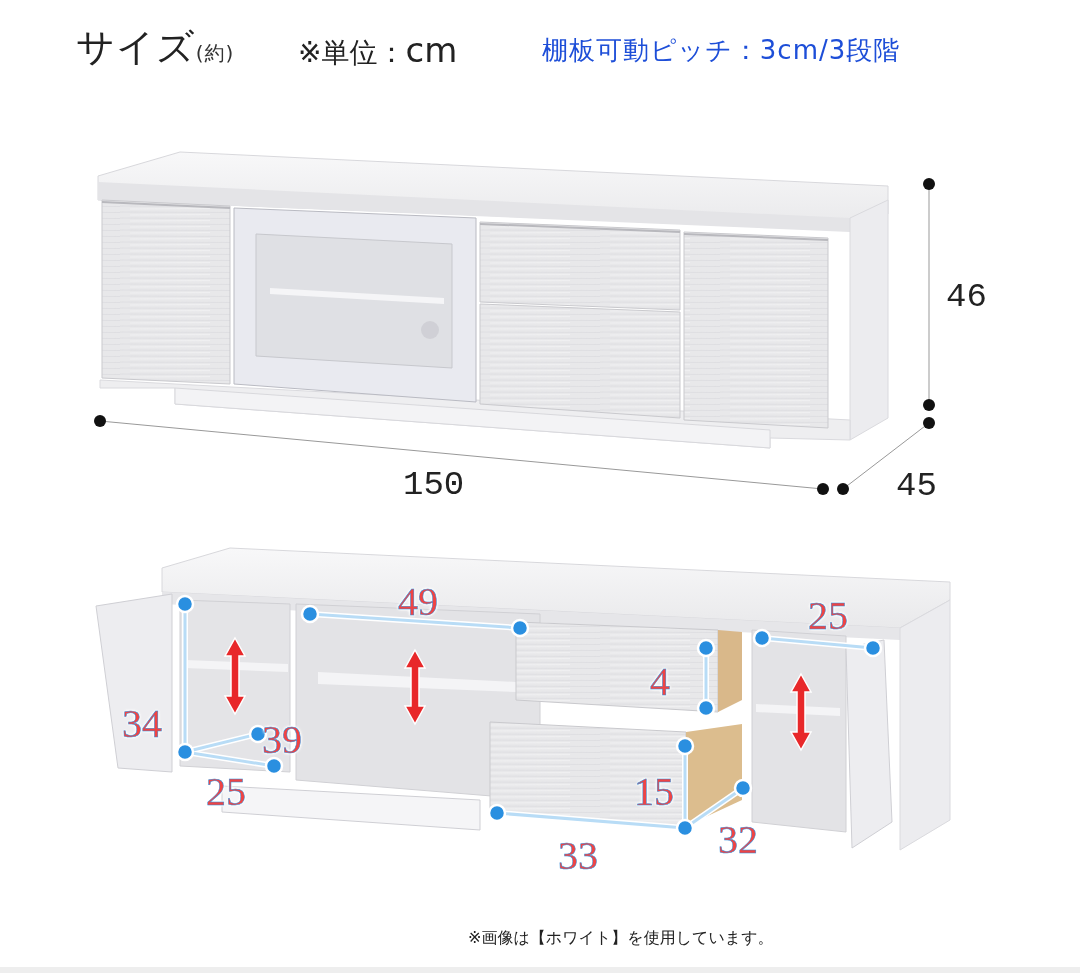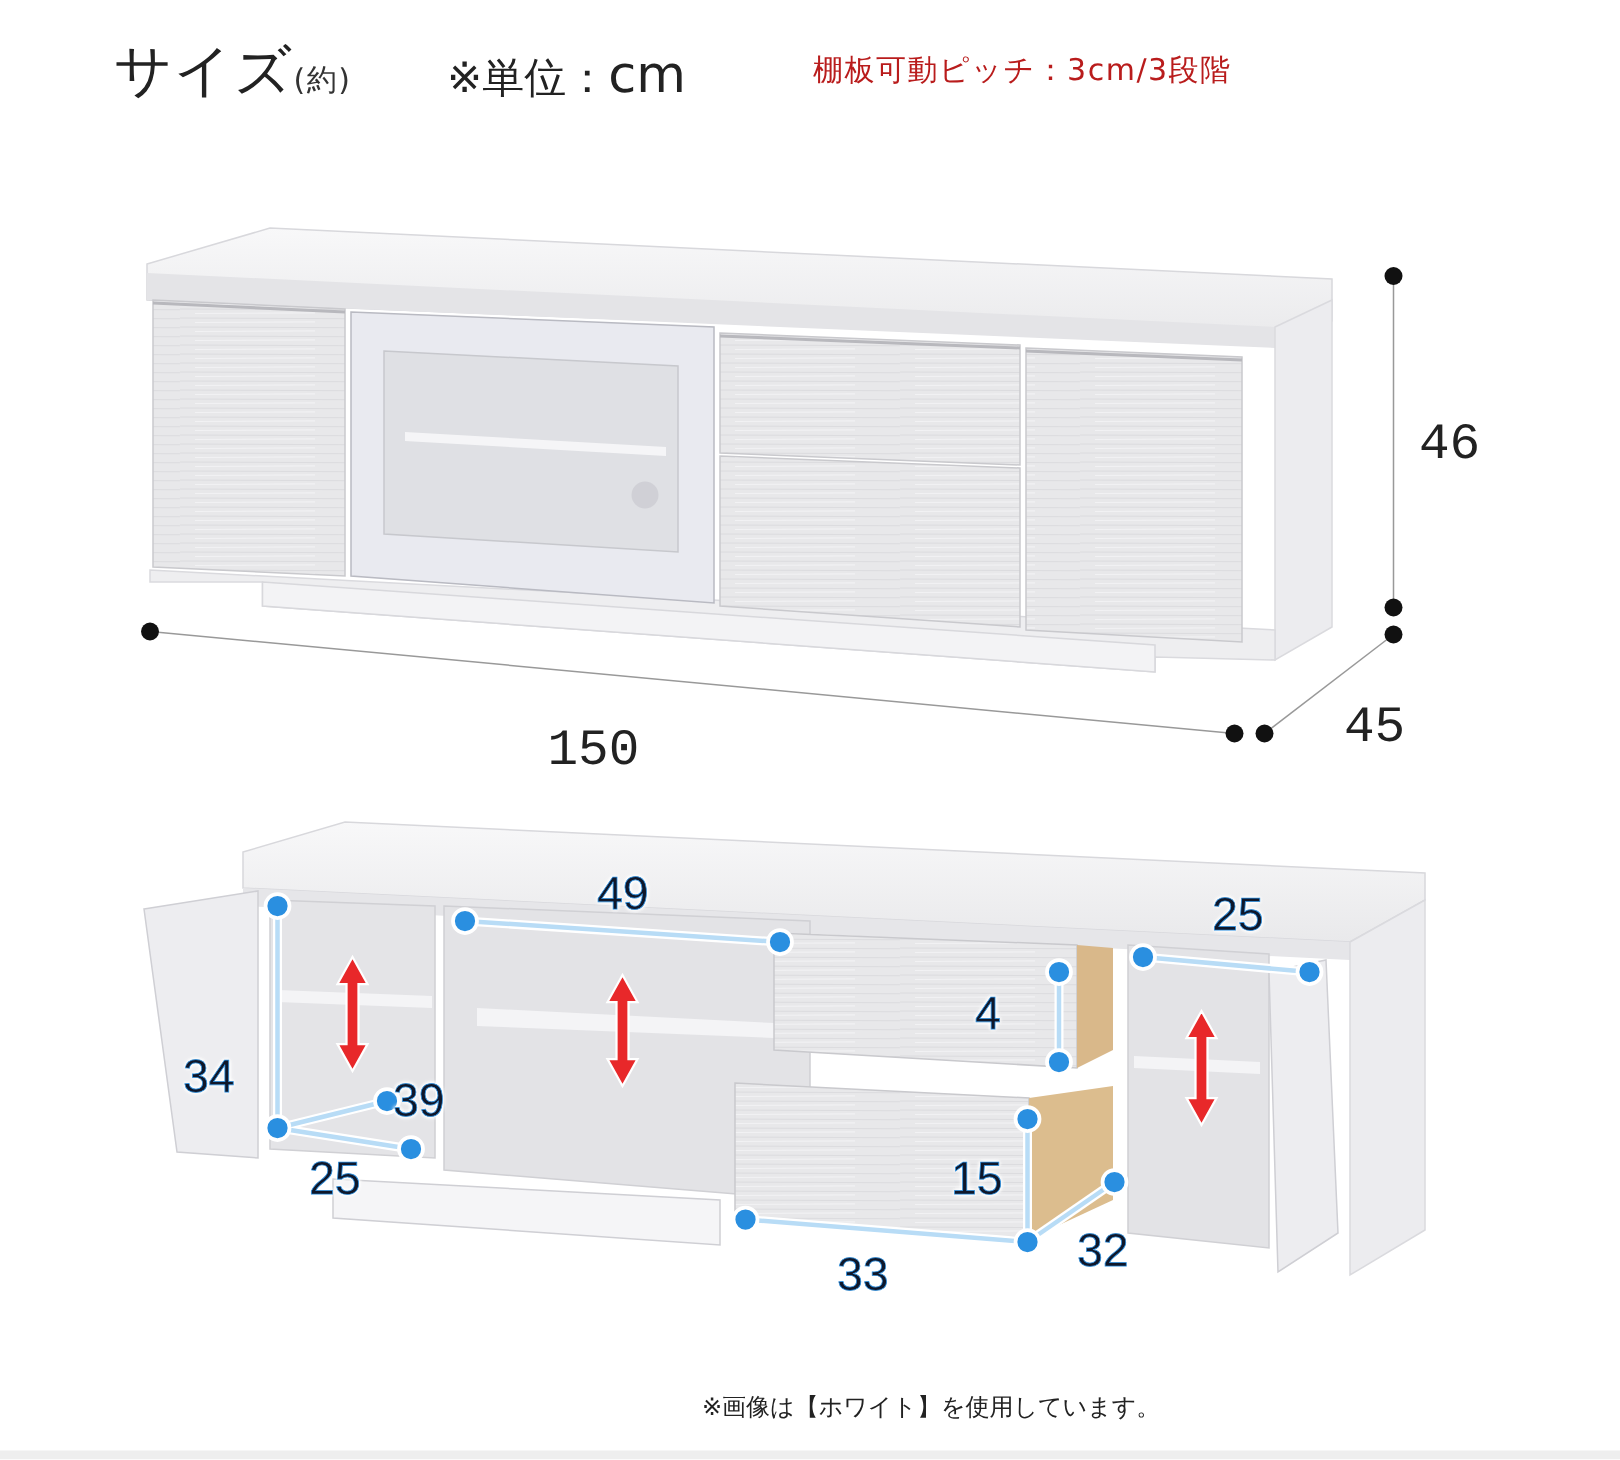--- a/index.html
+++ b/index.html
@@ -3,24 +3,24 @@
 <meta charset="utf-8">
 <style>
   html, body { margin: 0; padding: 0; background: #ffffff; }
   body { width: 1080px; height: 973px; position: relative; overflow: hidden;
          font-family: "DejaVu Sans", sans-serif; color: #222; }
   .abs { position: absolute; }
   .title { left: 76px; top: 22px; font-size: 38px; color: #222; letter-spacing: 1px; }
   .title .paren { font-size: 20px; color: #333; }
   .unit { left: 298px; top: 30px; font-size: 28px; color: #222; }
   .unit .cm { font-size: 34px; }
-  .pitch { left: 542px; top: 33px; font-size: 20px; color: #b91c1c; letter-spacing: 1px; }
+  .pitch { left: 542px; top: 33px; font-size: 26px; color: #1d4ed8; letter-spacing: 1px; }
   .note { left: 468px; top: 928px; font-size: 16px; color: #222; }
   .dim { font-family: Liberation Mono, monospace; font-size: 34px; color: #222; }
-  .bdim { font-family: Liberation Sans, sans-serif; font-size: 31px; color: #0f172a;
+  .bdim { font-family: Liberation Serif, serif; font-size: 40px; color: #ef4444;
           -webkit-text-stroke: 0.5px #2a8fe0;
           text-shadow: 0 0 3px #fff, 0 0 3px #fff, 0 0 3px #fff, 0 0 4px #fff; }
   svg { position: absolute; left: 0; top: 0; }
   .bottom-bar { left: 0; top: 967px; width: 1080px; height: 6px; background: #eeeeee; }
 </style>
 </head>
 <body>
 
 <div class="abs title">
   <span>サイズ</span><span class="paren">(約)</span>
@@ -156,21 +156,21 @@
     <g>
       <polygon points="415,650 425,668 419,668 419,706 425,706 415,724 405,706 411,706 411,668 405,668"></polygon>
     </g>
     <g>
       <polygon points="801,674 811,692 805,692 805,732 811,732 801,750 791,732 797,732 797,692 791,692"></polygon>
     </g>
   </g>
 </svg>
 
 <div class="abs dim" style="left:946px; top:278px;">46</div>
-<div class="abs dim" style="left:365px; top:466px;margin-top:16px;">150</div>
+<div class="abs dim" style="left:403px; top:466px;">150</div>
 <div class="abs dim" style="left:896px; top:467px;">45</div>
 
 <div class="abs bdim" style="left:122px; top:652px;margin-top:48px;">34</div>
 <div class="abs bdim" style="left:206px; top:768px;">25</div>
 <div class="abs bdim" style="left:262px; top:716px;">39</div>
 <div class="abs bdim" style="left:398px; top:578px;">49</div>
 <div class="abs bdim" style="left:650px; top:658px;">4</div>
 <div class="abs bdim" style="left:634px; top:768px;">15</div>
 <div class="abs bdim" style="left:558px; top:832px;">33</div>
 <div class="abs bdim" style="left:718px; top:816px;">32</div>

